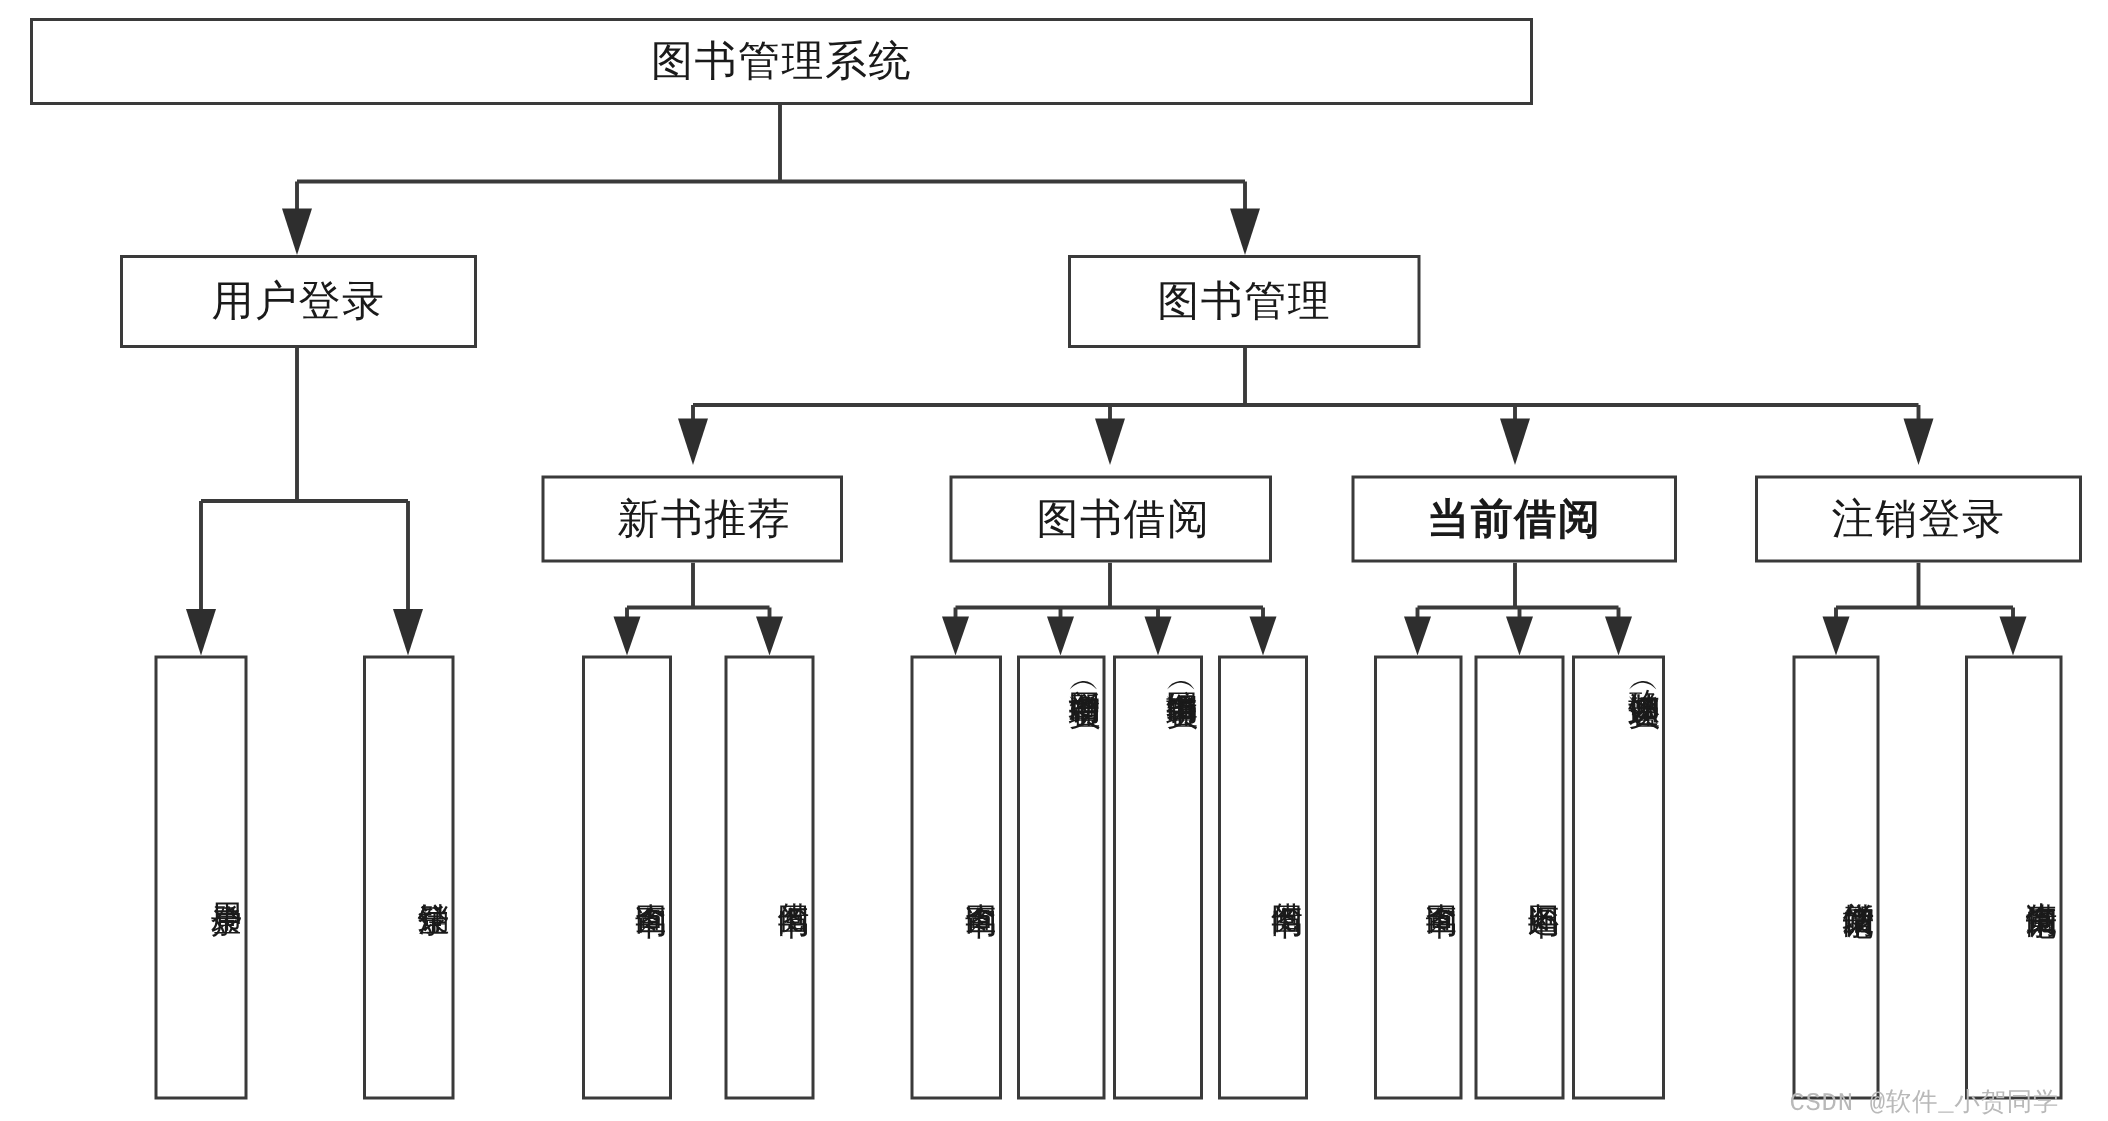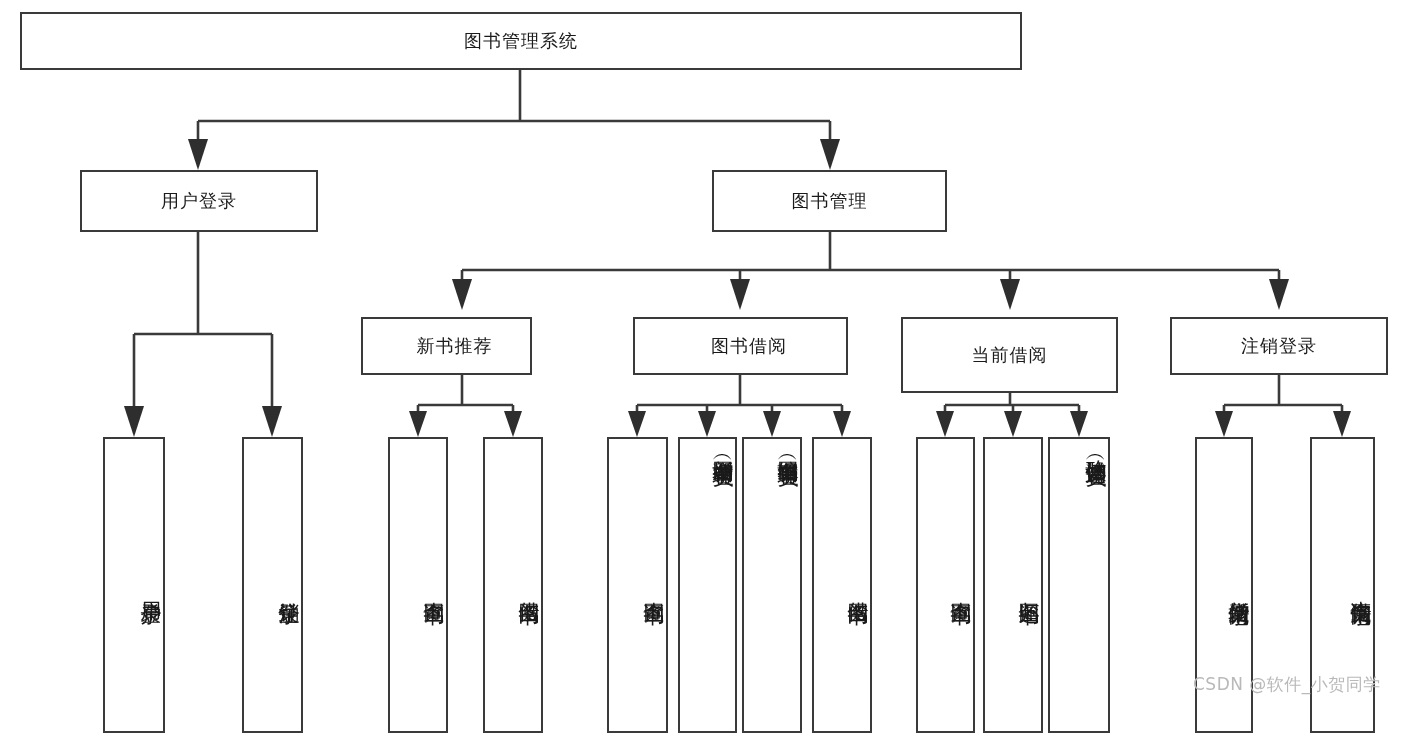--- a/index.html
+++ b/index.html
@@ -21,21 +21,21 @@
     position: absolute;
     box-sizing: border-box;
     border: 2.5px solid #3a3a3a;
     background: #ffffff;
     display: flex;
     align-items: center;
     justify-content: center;
     color: #1a1a1a;
   }
   .node-h {
-    font-size: 18px;
+    font-size: 28px;
     letter-spacing: 1px;
     line-height: 1.2;
     white-space: nowrap;
   }
   .node-v {
     font-size: 21px;
     letter-spacing: 1px;
     writing-mode: vertical-rl;
     text-orientation: upright;
     align-items: flex-start;
@@ -144,27 +144,27 @@
     <span>图书管理系统</span>
   </div>
 
   <div class="node node-h" style="left:80px; top:170px; width:238px; height:62px;">
     <span>用户登录</span>
   </div>
   <div class="node node-h" style="left:712px; top:170px; width:235px; height:62px;text-align:center;">
     <span>图书管理</span>
   </div>
 
-  <div class="node node-h" style="left:361px; top:317px; width:171px; height:58px;padding-left:16px;">
+  <div class="node node-h" style="left:361px; top:317px; width:201px; height:58px;padding-left:16px;">
     <span>新书推荐</span>
   </div>
   <div class="node node-h" style="left:633px; top:317px; width:215px; height:58px;padding-left:17px;">
     <span>图书借阅</span>
   </div>
-  <div class="node node-h" style="left:901px; top:317px; width:217px; height:76px;">
+  <div class="node node-h" style="left:901px; top:317px; width:217px; height:58px;font-weight:bold;">
     <span>当前借阅</span>
   </div>
   <div class="node node-h" style="left:1170px; top:317px; width:218px; height:58px;">
     <span>注销登录</span>
   </div>
 
   <div class="node node-v" style="left:103px; top:437px; width:62px; height:296px;">
     <span>用户登录</span>
   </div>
   <div class="node node-v" style="left:242px; top:437px; width:61px; height:296px;">
@@ -201,17 +201,17 @@
     <span>确认归还（管理员）</span>
   </div>
 
   <div class="node node-v" style="left:1195px; top:437px; width:58px; height:296px;">
     <span>新增借阅记录</span>
   </div>
   <div class="node node-v" style="left:1310px; top:437px; width:65px; height:296px;">
     <span>查询借阅记录</span>
   </div>
 
-  <div class="watermark" style="left:1193px; top:673px;">
+  <div class="watermark" style="left:1193px; top:723px;font-family:Liberation Mono, monospace;">
     <span>CSDN @软件_小贺同学</span>
   </div>
 
 </div>
 
 </body></html>

